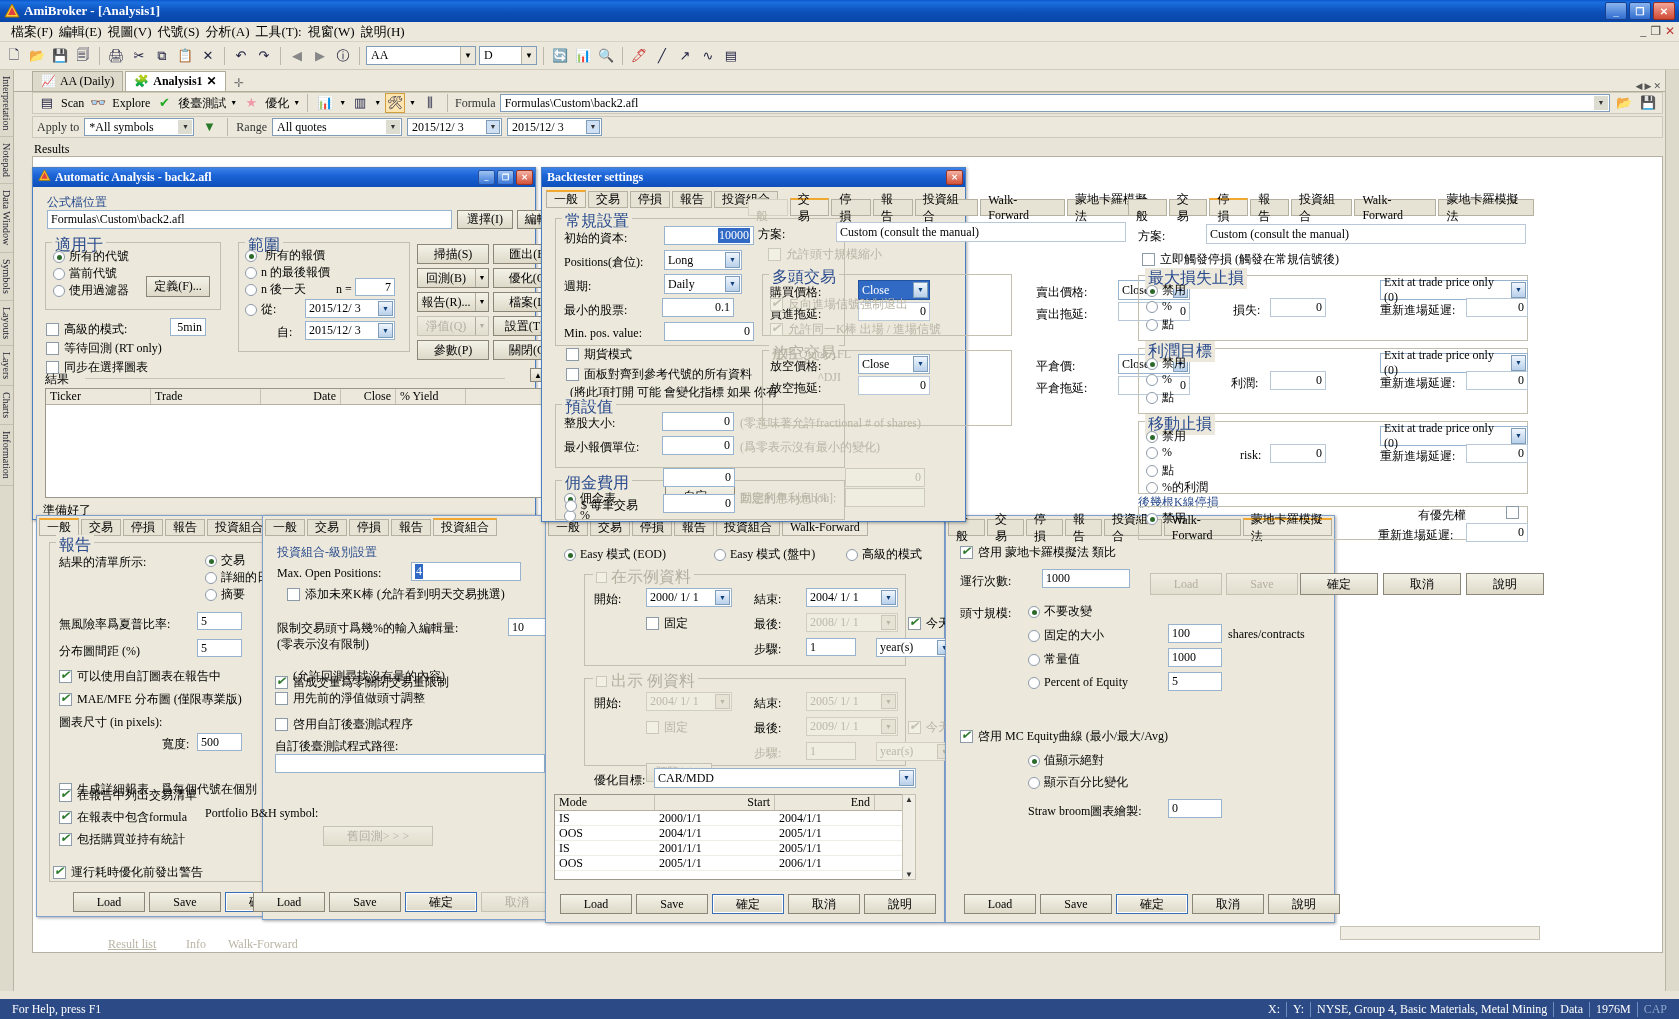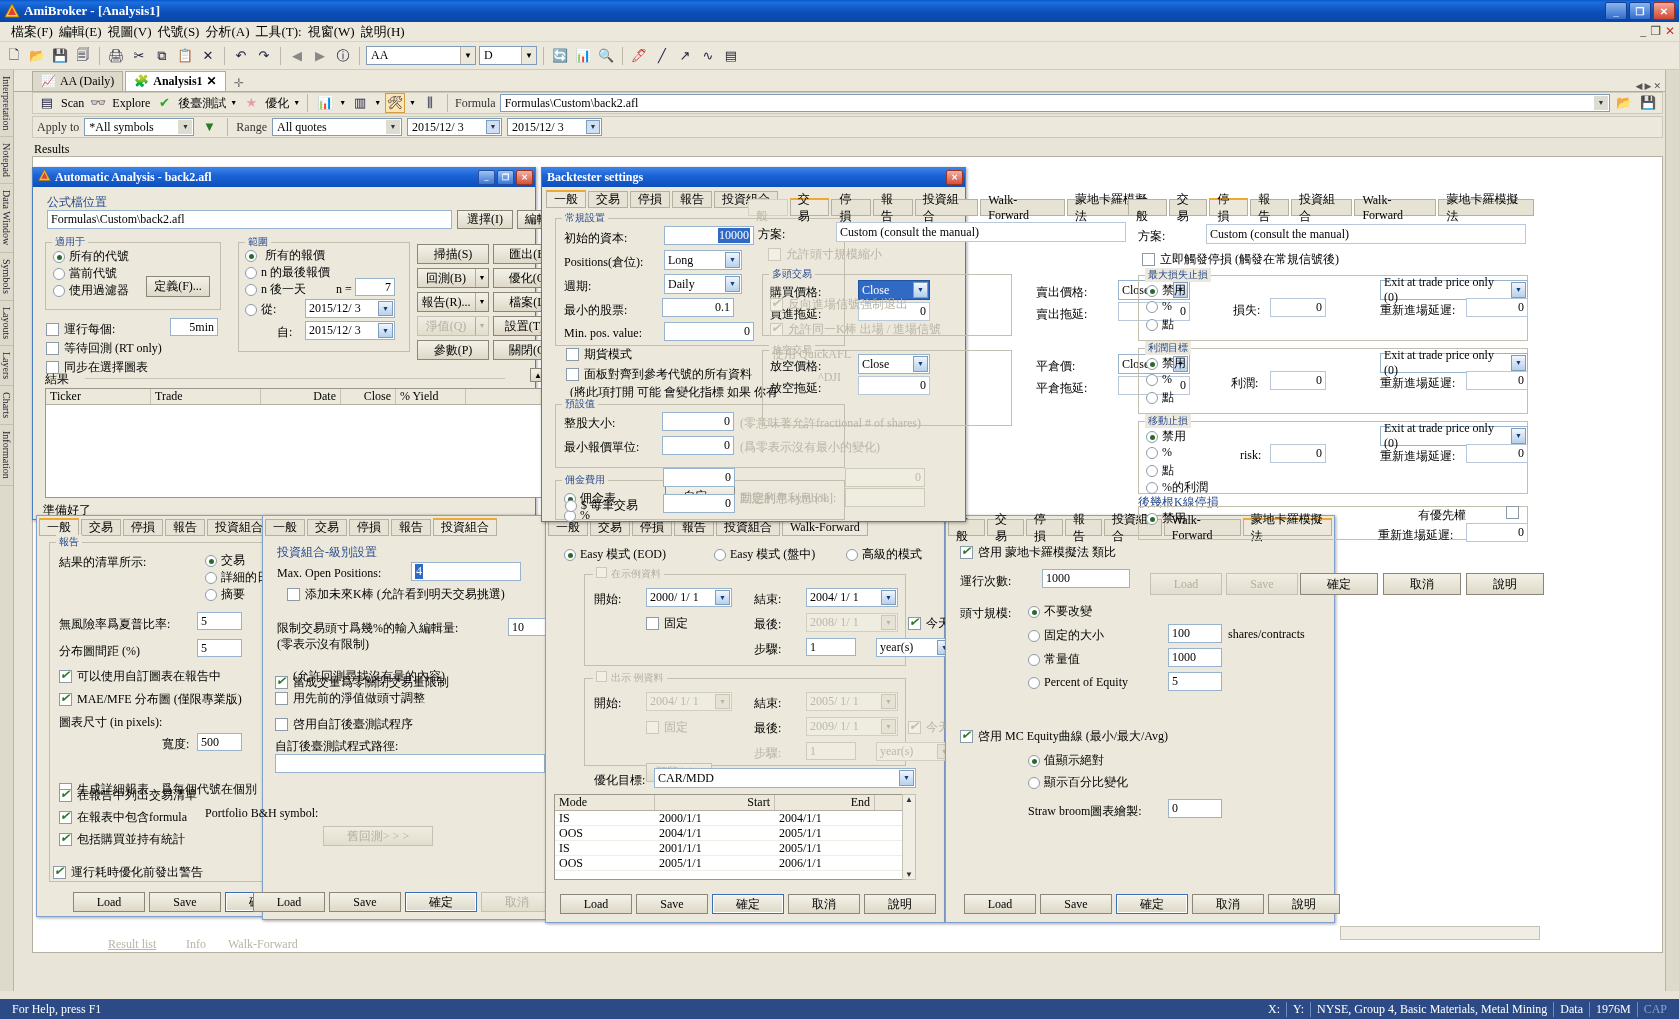--- a/index.html
+++ b/index.html
@@ -74,21 +74,21 @@
               font-size:12px; font-family:"Liberation Serif",serif;}
   .dlg-title .btns{ margin-left:auto; display:flex; gap:2px; padding-right:2px;}
   .tbtn{ width:17px;height:15px;border:1px solid #2a4f9c;border-radius:2px;
          background:linear-gradient(180deg,#9ec4f2,#3a77d8); color:#fff; font-size:8px;
          display:flex;align-items:center;justify-content:center;}
   .tbtn.close{ background:linear-gradient(180deg,#f4b0a2,#d2523a); border-color:#9e3420;}
 
   
   .grp{ position:absolute; border:1px solid #c3bfae; }
   .grp-t{ position:absolute; top:-8px; left:6px; background:#ece9dc; padding:0 3px;
-          color:#2a4b8d; font-size:10px; }
+          color:#2a4b8d; font-size:16px; }
   .grp-t.dim{ color:#b4b0a0; }
 
   .fld{ position:absolute; background:#fff; border:1px solid #97b3cd; font-size:12px;
         display:flex; align-items:center; padding:0 3px; }
   .fld.right{ justify-content:flex-end; }
   .fld.dim{ background:#efece0; color:#bdb9a9; border-color:#cfcbbb; }
   .fld.sel{ background:#fff; }
   .fld .selnum{ background:#316ac5; color:#fff; padding:0 1px; }
   .combo{ position:absolute; background:#fff; border:1px solid #97b3cd; font-size:12px;
           display:flex; align-items:center; padding:0 18px 0 3px; }
@@ -375,23 +375,23 @@
       <span class="arw">▼</span>
     </div>
     <div class="txt" style="left:244px; top:156px;">自:</div>
     <div class="combo" style="left:272px; top:153px; width:90px; height:19px;">
       <span>2015/12/ 3</span>
       <span class="arw">▼</span>
     </div>
 
     <div class="chk" style="left:13px; top:153px;">
       <i class="box"></i>
-        <span>運行每個:</span>
-    </div>
-    <div class="fld right" style="left:137px; top:150px; width:48px; height:18px;">5min</div>
+        <span>高級的模式:</span>
+    </div>
+    <div class="fld right" style="left:137px; top:150px; width:36px; height:18px;">5min</div>
     <div class="chk" style="left:13px; top:172px;">
       <i class="box"></i>
         <span>等待回測 (RT only)</span>
     </div>
     <div class="chk" style="left:13px; top:191px;">
       <i class="box"></i>
         <span>同步在選擇圖表</span>
     </div>
 
     <div class="btn" style="left:384px; top:76px; width:72px; height:20px;">掃描(S)</div>

